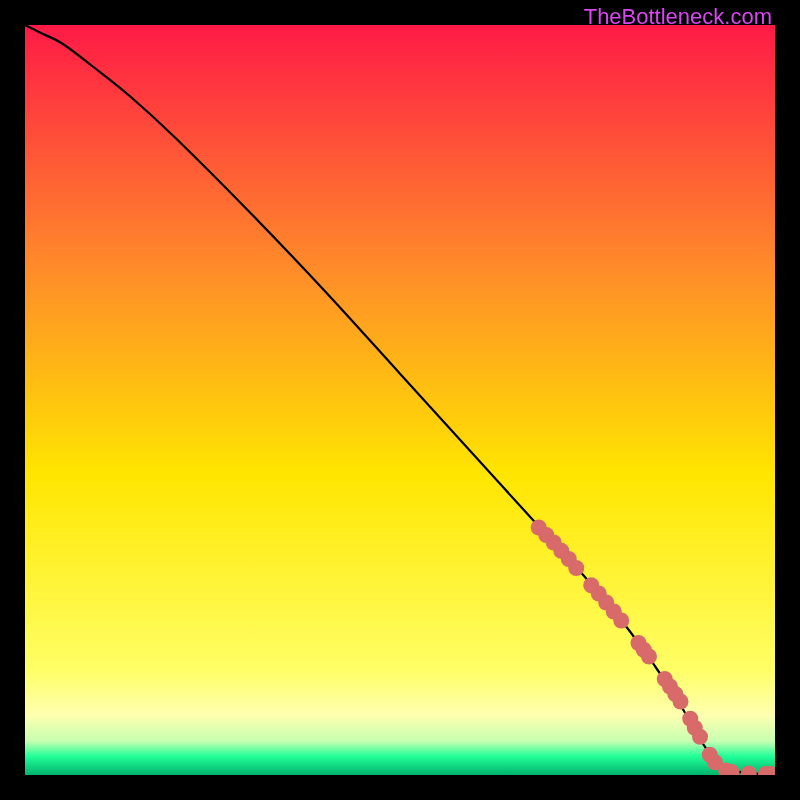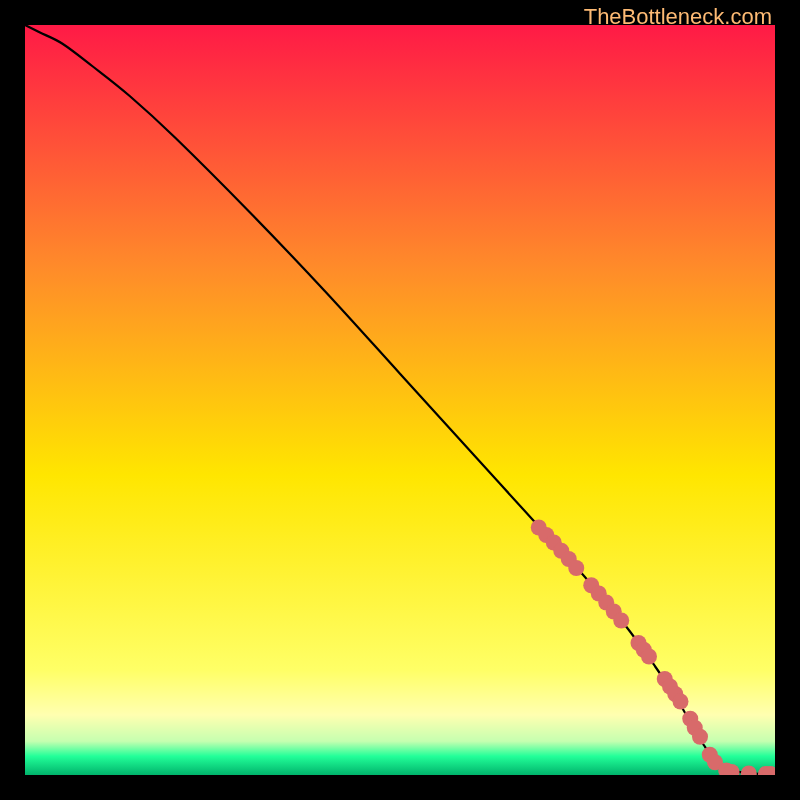--- a/index.html
+++ b/index.html
@@ -16,21 +16,21 @@
     left: 25px;
     top: 25px;
     width: 750px;
     height: 750px;
     background: #000;
   }
   .watermark {
     position: absolute;
     right: 28px;
     top: 4px;
-    color: #fdba74;
+    color: #d946ef;
     font-size: 22px;
     font-weight: 400;
     letter-spacing: 0px;
     user-select: none;
   }
 </style>
 </head>
 <body>
 
 <div class="frame">

